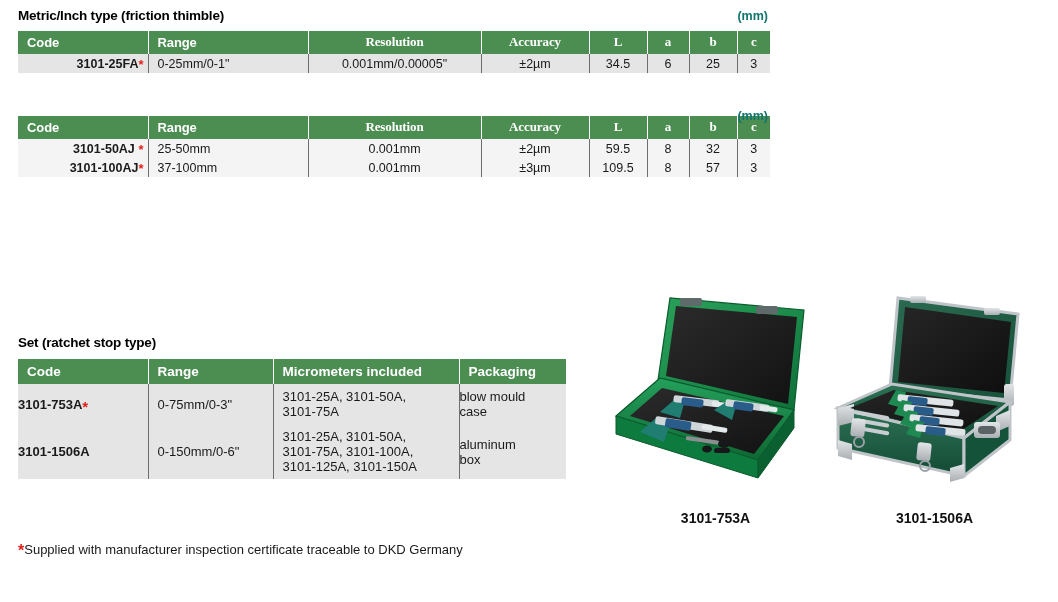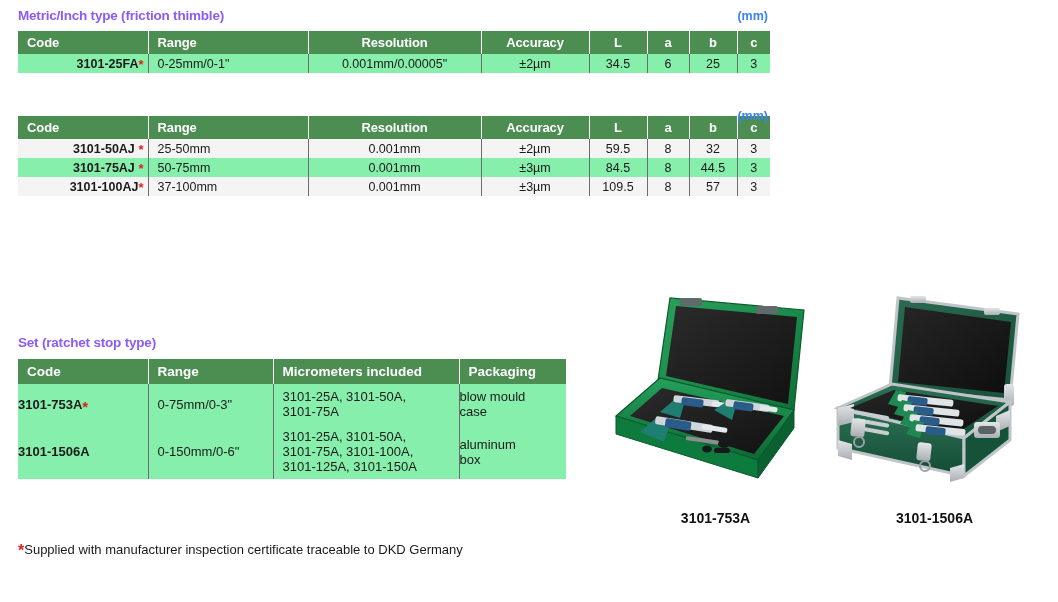--- a/index.html
+++ b/index.html
@@ -15,70 +15,70 @@
     color: #1a1a1a;
     overflow: hidden;
   }
 
   
   .block { position: absolute; }
 
   .block-title {
     font-size: 13.5px;
     font-weight: bold;
-    color: #8b5cf6;
+    color: #000000;
     letter-spacing: -0.2px;
     white-space: nowrap;
   }
   .unit-label {
     position: absolute;
     font-size: 12.5px;
     font-weight: bold;
-    color: #3b82f6;
+    color: #0f766e;
     white-space: nowrap;
   }
 
   table.spec {
     border-collapse: collapse;
     table-layout: fixed;
     font-size: 12.5px;
   }
   table.spec th {
     background: #4c8d52;
     color: #ffffff;
     font-weight: bold;
     font-size: 13px;
     height: 20px;
     padding: 1px 0 2px 0;
     border-right: 1px solid #ffffff;
     letter-spacing: -0.1px;
   }
   table.spec th:last-child { border-right: none; }
   table.spec th.left { text-align: left; padding-left: 9px; }
-  table.spec th.center { text-align: center; }
+  table.spec th.center { text-align: center; font-family: Liberation Serif, serif; }
 
   table.spec td {
     height: 19px;
     border-right: 1px solid #6d6d6d;
     font-size: 12.5px;
     color: #1a1a1a;
     padding: 0;
     vertical-align: middle;
   }
   table.spec td:last-child { border-right: none; }
   table.spec td.code {
     font-weight: bold;
     text-align: right;
     padding-right: 4px;
     white-space: nowrap;
   }
   table.spec td.left { text-align: left; padding-left: 9px; }
   table.spec td.center { text-align: center; }
 
-  tr.odd td  { background: #86efac; margin-left: 45px; }
+  tr.odd td  { background: #e5e5e5; margin-left: 45px; }
   tr.even td { background: #f4f4f4; }
 
   .star {
     color: #e0201b;
     font-weight: bold;
     font-size: 13px;
     vertical-align: baseline;
     position: relative;
     top: 1px;
   }
@@ -231,30 +231,20 @@
       <tr class="even">
         <td class="code"><span>3101-50AJ</span><span class="star"> *</span></td>
         <td class="left">25-50mm</td>
         <td class="center">0.001mm</td>
         <td class="center">±2µm</td>
         <td class="center">59.5</td>
         <td class="center">8</td>
         <td class="center">32</td>
         <td class="center">3</td>
       </tr>
-      <tr class="odd">
-        <td class="code"><span>3101-75AJ</span><span class="star"> *</span></td>
-        <td class="left">50-75mm</td>
-        <td class="center">0.001mm</td>
-        <td class="center">±3µm</td>
-        <td class="center">84.5</td>
-        <td class="center">8</td>
-        <td class="center">44.5</td>
-        <td class="center">3</td>
-      </tr>
       <tr class="even">
         <td class="code"><span>3101-100AJ</span><span class="star">*</span></td>
         <td class="left">37-100mm</td>
         <td class="center">0.001mm</td>
         <td class="center">±3µm</td>
         <td class="center">109.5</td>
         <td class="center">8</td>
         <td class="center">57</td>
         <td class="center">3</td>
       </tr>

